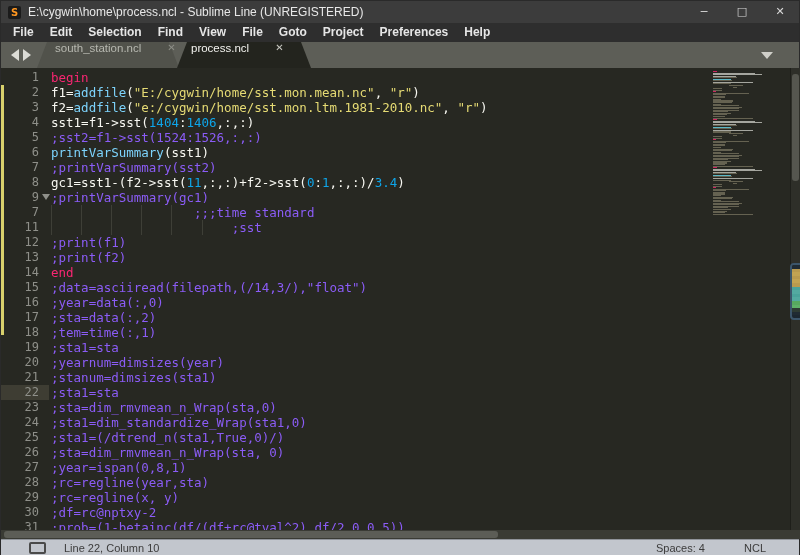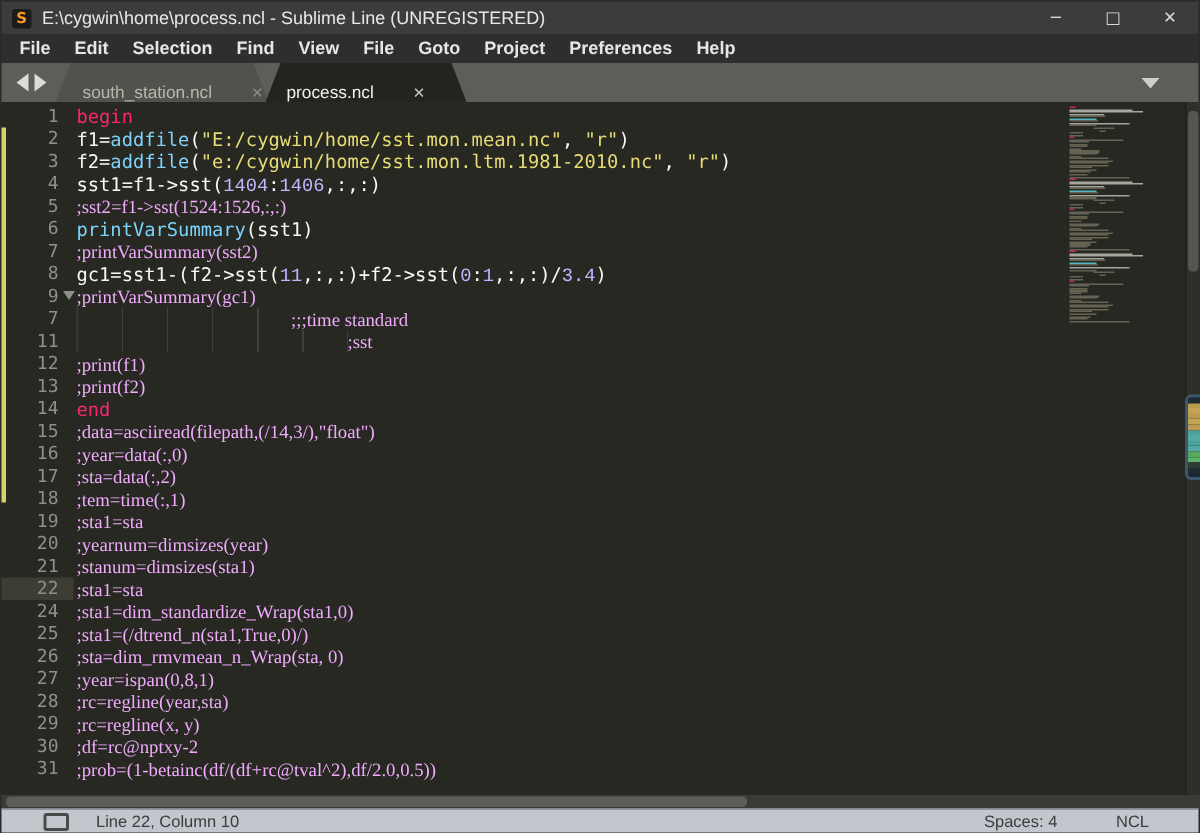--- a/index.html
+++ b/index.html
@@ -22,21 +22,21 @@
   #menubar{position:absolute;left:0;top:22px;width:100%;height:19px;background:#2e2e2e;
     display:flex;align-items:center;padding-left:4px;box-sizing:border-box;}
   .menu-item{color:#e6e6e6;font-size:12px;padding:0 8px;line-height:19px;white-space:nowrap;font-weight:bold;}
 
   
   #tabbar{position:absolute;left:0;top:41px;width:100%;height:26px;background:#5d5e57;}
   .nav-arrow{position:absolute;top:7px;width:0;height:0;border-top:6px solid transparent;
     border-bottom:6px solid transparent;}
   #tab-prev{left:10px;border-right:8px solid #dcdcd6;}
   #tab-next{left:22px;border-left:8px solid #dcdcd6;}
-  .tab{position:absolute;top:0;height:26px;display:flex;align-items:flex-end;
+  .tab{position:absolute;top:0;height:26px;display:flex;align-items:flex-start;
     box-sizing:border-box;}
   .tab .shape{position:absolute;left:0;top:0;width:100%;height:100%;
     clip-path:polygon(10px 0,calc(100% - 10px) 0,100% 100%,0 100%);}
   .tab-label{position:relative;font-size:11.5px;white-space:nowrap;}
   .tab-close{position:relative;font-size:10px;margin-left:26px;}
   #tab-0{left:36px;width:142px;}
   #tab-0 .shape{background:#51524b;}
   #tab-0 .tab-label{color:#b7b8b0;margin-left:18px;}
   #tab-0 .tab-close{color:#8d8e87;}
   #tab-1{left:176px;width:134px;}
@@ -53,21 +53,21 @@
   .code-row{position:relative;height:15px;width:790px;}
   .gutter-cell{position:absolute;left:0;top:0;width:38px;height:15px;text-align:right;
     color:#8f908a;font:12px/15px "DejaVu Sans Mono",monospace;}
   .gutter-cell.current{background:#3e3d33;width:48px;padding-right:10px;box-sizing:border-box;}
   .fold-arrow{position:absolute;left:41px;top:4px;width:0;height:0;
     border-left:4px solid transparent;border-right:4px solid transparent;
     border-top:6px solid #8f908a;}
   .code-text{position:absolute;left:50px;top:0;white-space:pre;
     font:12.5px/15px "DejaVu Sans Mono",monospace;}
   .tk-k{color:#f92672;} .tk-f{color:#7dd3fc;} .tk-s{color:#e6db74;}
-  .tk-n{color:#c4b5fd;font-family:Liberation Mono, monospace;} .tk-c{color:#f0abfc;font-family:Liberation Serif, serif;} .tk-p{color:#f8f8f2;}
+  .tk-n{color:#0ea5e9;} .tk-c{color:#8b5cf6;} .tk-p{color:#f8f8f2;}
   .tk-g{background:repeating-linear-gradient(to right,#3e3f37 0 1px,transparent 1px 30.1px);}
   #modified-strip{position:absolute;left:0;top:17px;width:2.5px;height:250px;background:#d8d06c;}
 
   
   #minimap{position:absolute;left:710px;top:0;width:79px;height:462px;background:#272822;}
   .mm-bar{position:absolute;height:1.1px;opacity:0.8;}
   #vscroll-sep{position:absolute;left:789px;top:0;width:1px;height:462px;background:#1e1f1a;}
   #vscroll{position:absolute;left:790px;top:0;width:9px;height:462px;background:#2e2f29;}
   #vscroll-thumb{position:absolute;left:1px;top:6px;width:7px;height:107px;
     background:#55564f;border-radius:3px;}
@@ -215,20 +215,24 @@
           <div class="gutter-cell">20</div>
           <div class="code-text"><span class="tk-c">;yearnum=dimsizes(year)</span></div>
         </div>
         <div class="code-row">
           <div class="gutter-cell">21</div>
           <div class="code-text"><span class="tk-c">;stanum=dimsizes(sta1)</span></div>
         </div>
         <div class="code-row">
           <div class="gutter-cell current">22</div>
           <div class="code-text"><span class="tk-c">;sta1=sta</span></div>
+        </div>
+        <div class="code-row">
+          <div class="gutter-cell">23</div>
+          <div class="code-text"><span class="tk-c">;sta=dim_rmvmean_n_Wrap(sta,0)</span></div>
         </div>
         <div class="code-row">
           <div class="gutter-cell">24</div>
           <div class="code-text"><span class="tk-c">;sta1=dim_standardize_Wrap(sta1,0)</span></div>
         </div>
         <div class="code-row">
           <div class="gutter-cell">25</div>
           <div class="code-text"><span class="tk-c">;sta1=(/dtrend_n(sta1,True,0)/)</span></div>
         </div>
         <div class="code-row">

